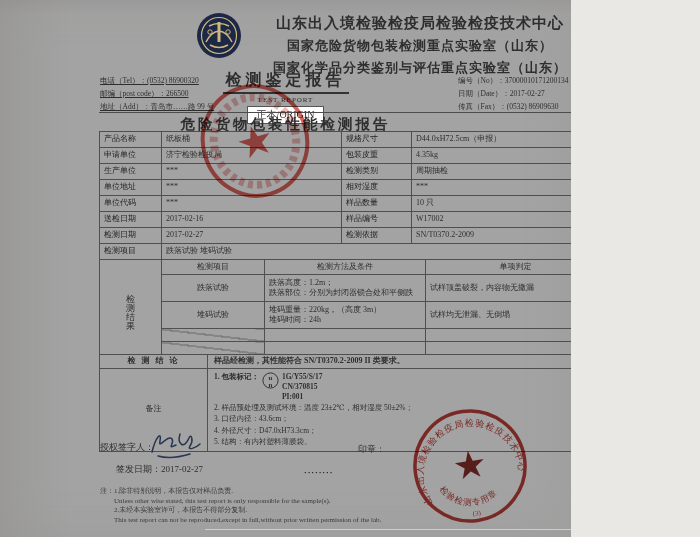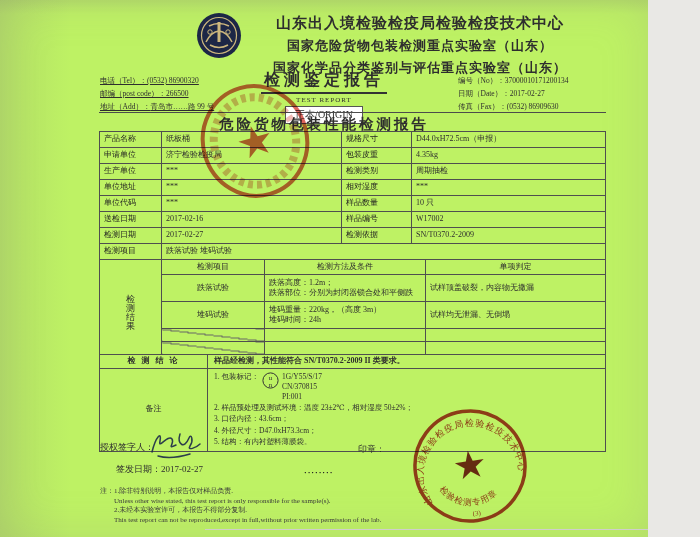--- a/index.html
+++ b/index.html
@@ -1,16 +1,16 @@
 <!DOCTYPE html>
 <html><head>
 <meta charset="utf-8">
 <style>
   html,body{margin:0;padding:0;background:#e9e8e5;}
-  .page{position:relative;width:648px;height:537px;background:#bef264;overflow:hidden;
+  .page{position:relative;width:571px;height:537px;background:#a3a3a3;overflow:hidden;
         font-family:"Liberation Serif","DejaVu Serif",serif;color:#2e2e2e;
         box-shadow:inset 0 0 46px rgba(140,138,130,.22);}
   .page::before{content:"";position:absolute;left:0;top:0;width:95px;height:100%;
         background:linear-gradient(90deg,rgba(120,118,110,.16),rgba(120,118,110,0) 75%);pointer-events:none;}
   .page::after{content:"";position:absolute;left:0;top:0;width:100%;height:14px;
         background:linear-gradient(180deg,rgba(120,118,110,.14),rgba(120,118,110,0));pointer-events:none;}
 
   
   .emblem{position:absolute;left:196px;top:12px;}
   .org{position:absolute;left:230px;top:14px;width:380px;text-align:center;}
@@ -42,21 +42,21 @@
   .item{text-align:center;}
   .vcell{text-align:center;vertical-align:middle;}
   .vtext{display:inline-block;writing-mode:vertical-rl;text-orientation:upright;
          letter-spacing:9px;font-size:9px;line-height:12px;}
   .diag{background:linear-gradient(to right top,transparent calc(50% - .5px),#666 calc(50% - .5px),
         #666 calc(50% + .5px),transparent calc(50% + .5px));}
   .concl-lab{text-align:center;font-weight:bold;letter-spacing:2px;}
   .concl-txt{font-weight:bold;padding-left:6px;}
   .rem-lab{text-align:center;}
   .rem-cell{vertical-align:top;padding:3px 6px;font-size:7.5px;line-height:10.5px;}
-  .mark-line{display:flex;align-items:flex-start;gap:3px;}
+  .mark-line{display:flex;align-items:flex-start;gap:3px;font-weight:bold;}
   .mark-codes div{line-height:10px;}
   .rem-line{margin-top:1px;}
 
   
   .f-abs{position:absolute;font-size:9px;}
   .signer{left:100px;top:441px;}
   .sig-svg{position:absolute;left:146px;top:426px;}
   .sealword{left:358px;top:443px;}
   .issue{left:116px;top:463px;}
   .dots{left:304px;top:468px;font-size:8px;font-weight:bold;letter-spacing:1px;color:#222;}

